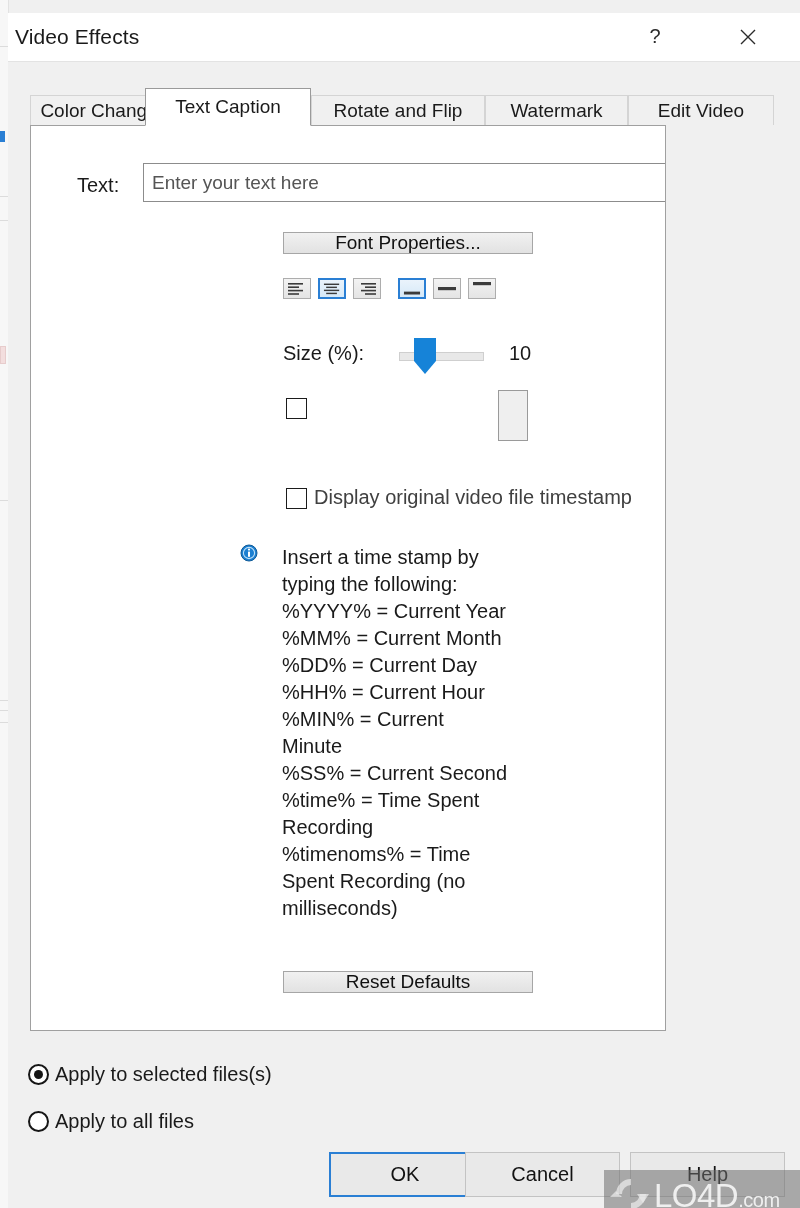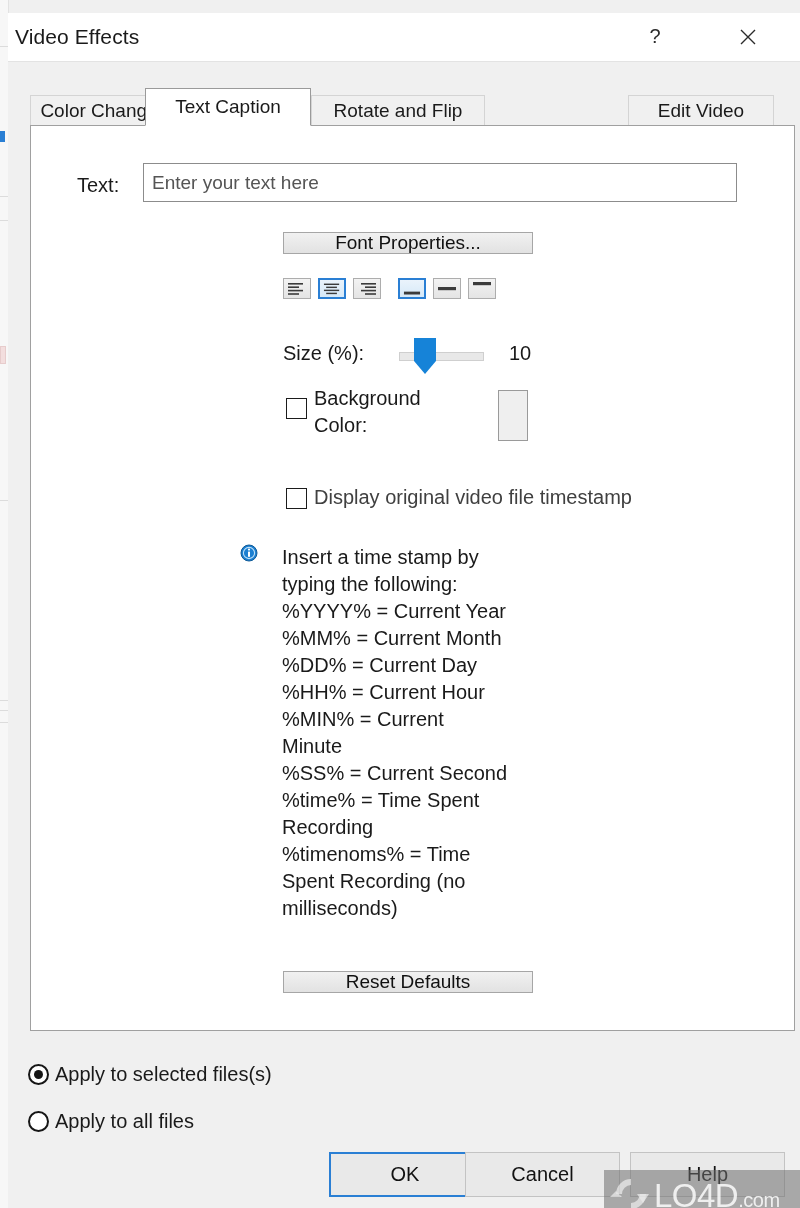--- a/index.html
+++ b/index.html
@@ -118,21 +118,21 @@
   #tab-color-change   { left: 0px;   width: 138px; }
   #tab-text-caption   { left: 115px; width: 166px; }
   #tab-rotate-flip    { left: 281px; width: 174px; }
   #tab-watermark      { left: 455px; width: 143px; }
   #tab-edit-video     { left: 598px; width: 146px; }
 
   
   #tabpanel {
     position: absolute;
     left: 22px; top: 112px;
-    width: 765px; height: 906px;
+    width: 636px; height: 906px;
     background: #ffffff;
     border: 1px solid #a0a0a0;
     box-sizing: border-box;
     overflow: hidden;
   }
 
   
   #text-label {
     position: absolute;
     left: 46px; top: 48px;
@@ -411,20 +411,23 @@
   <div id="tabstrip">
     <div class="tab" id="tab-color-change">
       <span>Color Change</span>
     </div>
     <div class="tab" id="tab-rotate-flip">
       <span>Rotate and Flip</span>
     </div>
     <div class="tab selected" id="tab-text-caption">
       <span>Text Caption</span>
     </div>
+    <div class="tab" id="tab-watermark">
+      <span>Watermark</span>
+    </div>
     <div class="tab" id="tab-edit-video">
       <span>Edit Video</span>
     </div>
   </div>
 
   <div id="tabpanel">
 
     <div id="text-label">Text:</div>
     <input id="text-input" type="text" placeholder="Enter your text here" style="">
 
@@ -482,22 +485,20 @@
     <div id="size-label">Size (%):</div>
     <div id="size-slider-track"></div>
     <div id="size-slider-thumb">
       <svg width="24" height="38" viewBox="0 0 24 38" aria-hidden="true">
         <path d="M1 1 H23 V24 L12 37 L1 24 Z" fill="#1683d8"></path>
       </svg>
     </div>
     <div id="size-value">10</div>
 
     <div class="chk-box" id="bgcolor-check"></div>
-    <div id="bgcolor-label">Background
-Color:</div>
     <div id="bgcolor-swatch"></div>
 
     <div class="chk-box" id="timestamp-check"></div>
     <div id="timestamp-label">Display original video file timestamp</div>
 
     <div id="info-icon">
       <svg width="18" height="18" viewBox="0 0 18 18" aria-hidden="true">
         <circle cx="9" cy="9" r="8" fill="#1b7fd1" stroke="#0f5a97" stroke-width="1"></circle>
         <circle cx="9" cy="9" r="5.6" fill="none" stroke="#bfe0f7" stroke-width="1.1"></circle>
         <circle cx="9" cy="5.6" r="1.1" fill="#ffffff"></circle>

